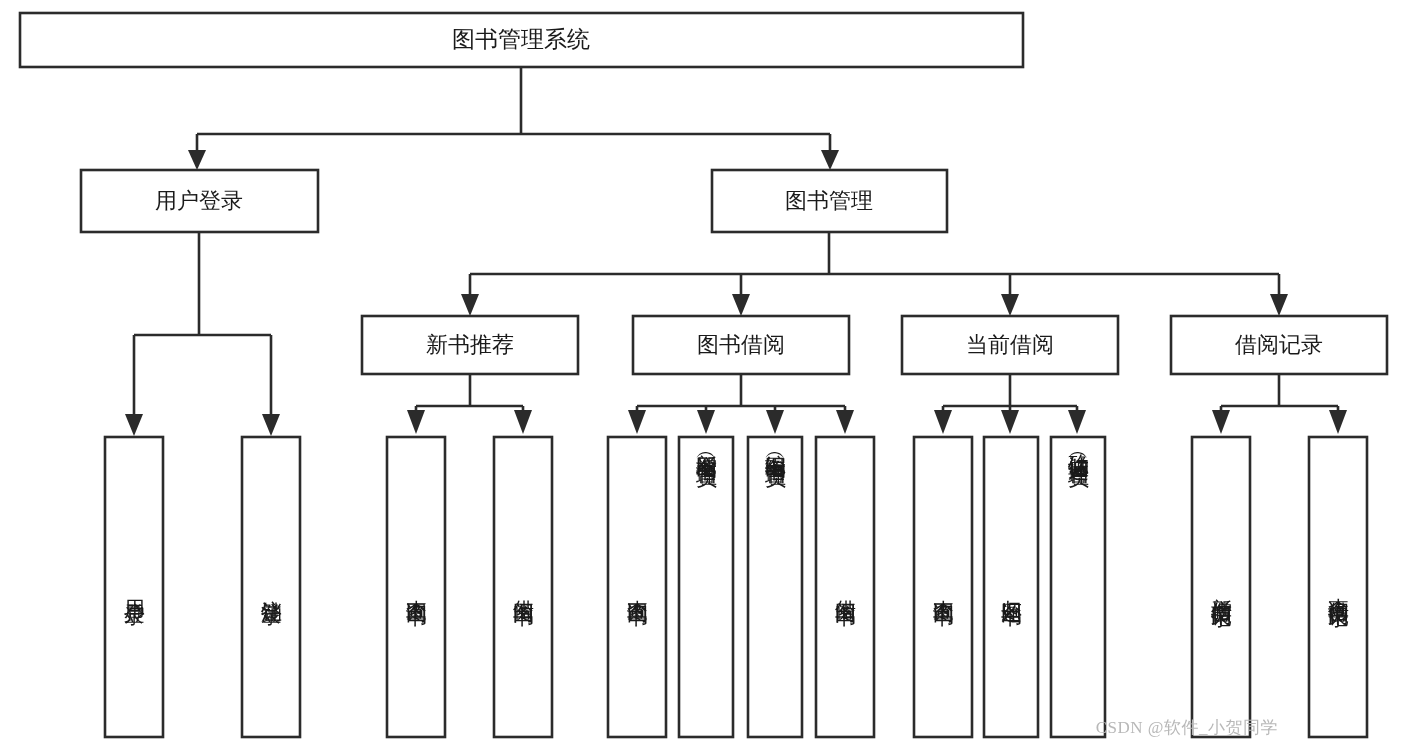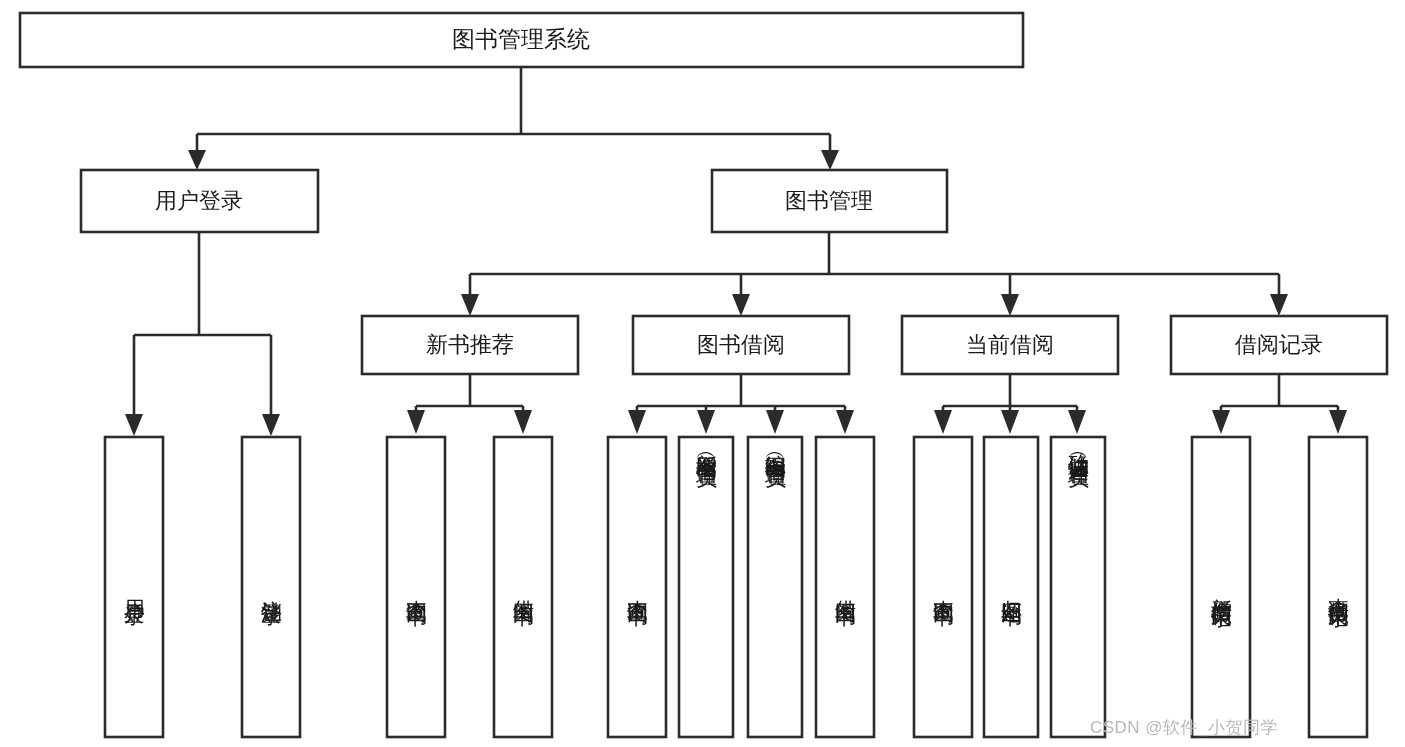--- a/index.html
+++ b/index.html
@@ -66,21 +66,21 @@
     line-height: 1.18;
     letter-spacing: 2px;
     color: #1a1a1a;
     white-space: nowrap;
     text-align: center;
   }
   .watermark {
     position: absolute;
     right: 18px;
     bottom: 8px;
-    font-family: Liberation Sans, sans-serif;
+    font-family: Liberation Serif, serif;
     font-size: 17px;
     color: #b8b8b8;
     letter-spacing: 0.5px;
     white-space: nowrap;
   }
 </style>
 </head>
 <body>
 
 <div id="diagram-root">

